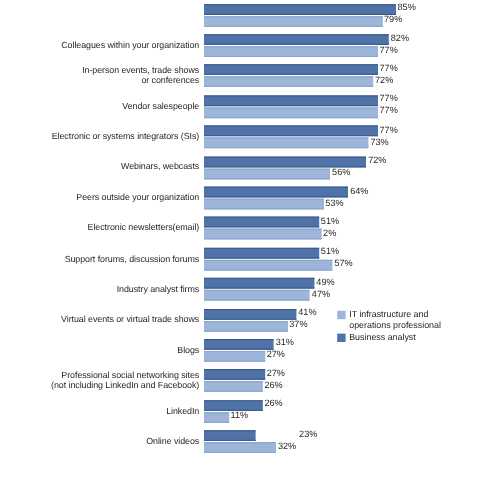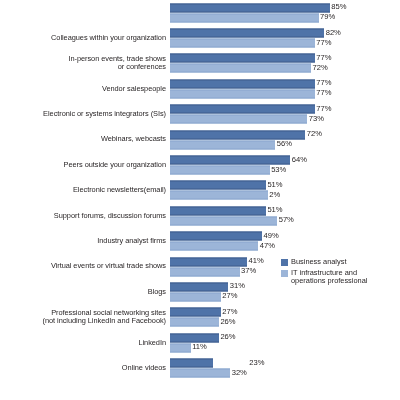--- a/index.html
+++ b/index.html
@@ -309,22 +309,22 @@
           <div class="bar-wrap">
             <div class="bar light" style="width: 60.16px;"></div>
             <div class="val" style="left: 60.16px;">32%</div>
           </div>
         </div>
       </div>
     </div>
 
   <div class="legend">
     <div class="legend-item">
-      <span class="legend-swatch dark"></span>
-      <span class="legend-text">Business analyst</span>
-    </div>
-    <div class="legend-item">
       <span class="legend-swatch light"></span>
       <span class="legend-text">IT infrastructure and
 operations professional</span>
+    </div>
+    <div class="legend-item">
+      <span class="legend-swatch dark"></span>
+      <span class="legend-text">Business analyst</span>
     </div>
   </div>
 </div>
 
 </body></html>

